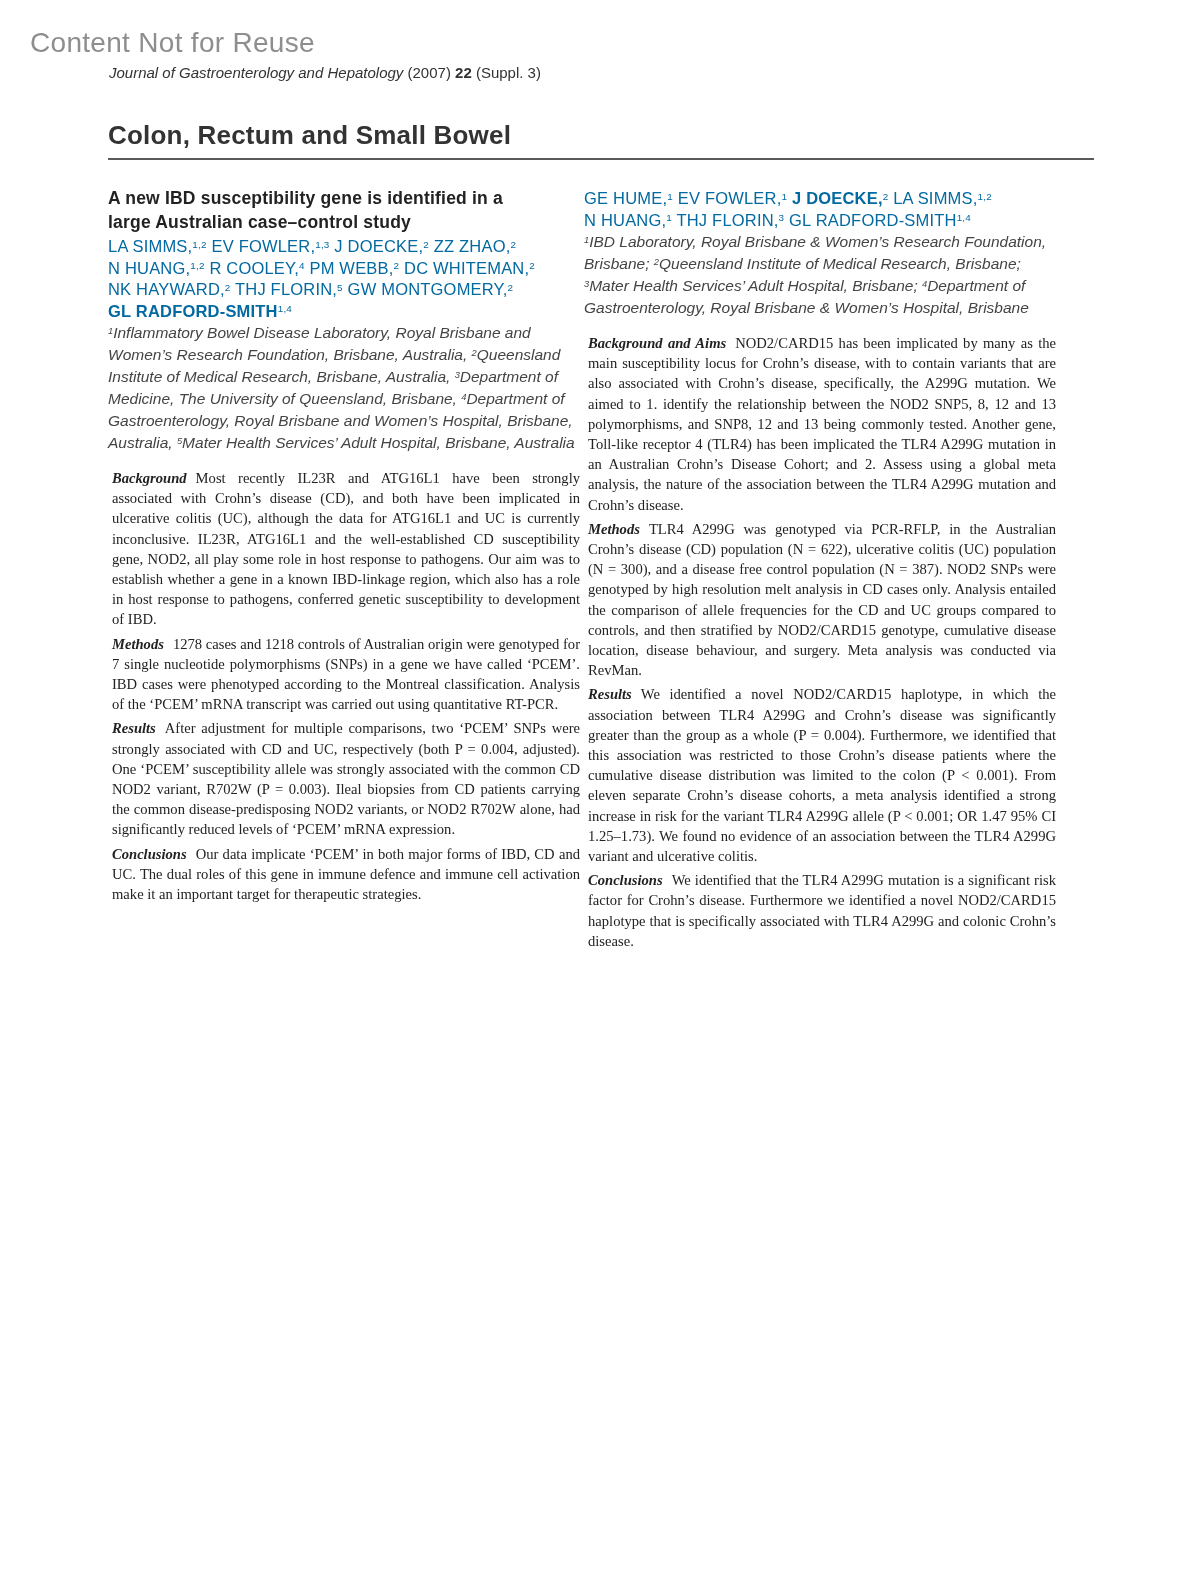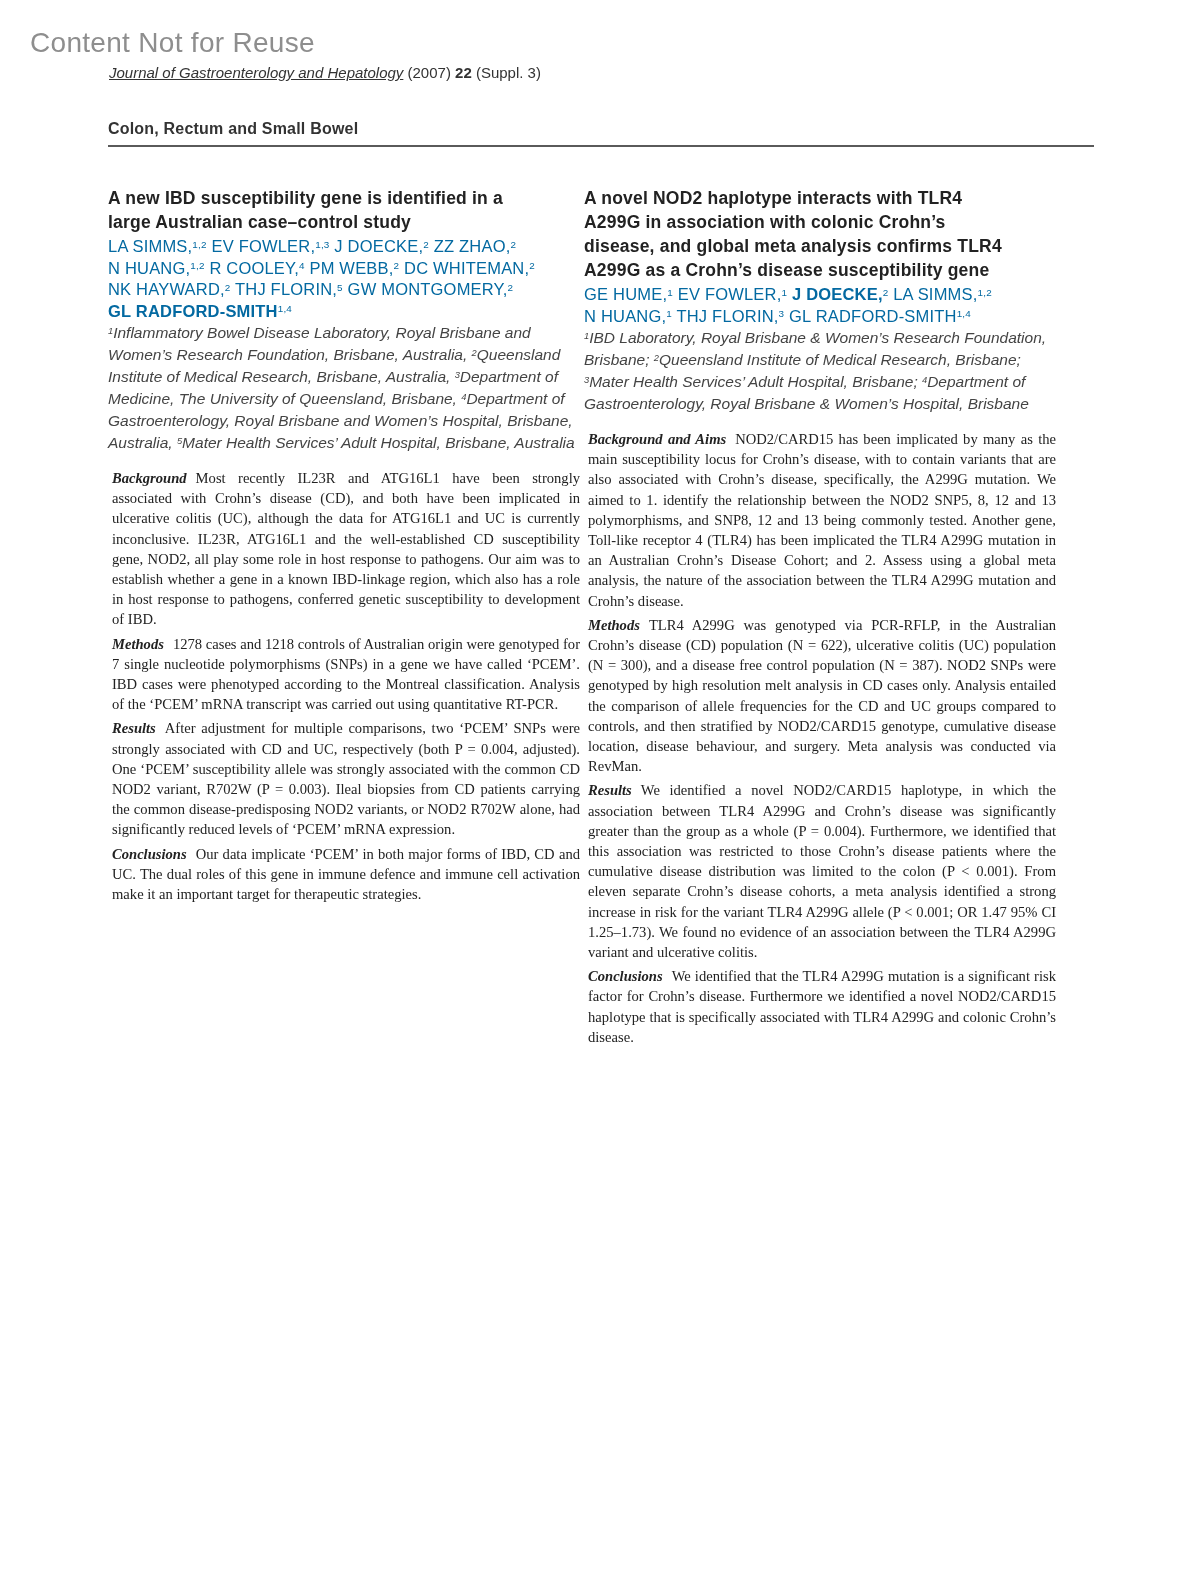--- a/index.html
+++ b/index.html
@@ -29,21 +29,21 @@
   .section-head {
     position: absolute;
     left: 108px;
     top: 120px;
     width: 986px;
     border-bottom: 2px solid #5a5a5a;
     padding-bottom: 7px;
   }
   .section-head .section-title {
     margin: 0;
-    font-size: 16px;
+    font-size: 26px;
     font-weight: 600;
     color: #333333;
     letter-spacing: 0.2px;
   }
   .columns {
     position: absolute;
     left: 108px;
     top: 186px;
     width: 986px;
     display: flex;
@@ -103,21 +103,21 @@
     justify-content: space-between;
     align-items: baseline;
   }
   .page-num {
     font-weight: bold;
     font-size: 13.5px;
     color: #0f766e;
   }
   .footer-line2 { margin-top: 14px; }
   .b { font-weight: bold; }
-  .i { font-style: italic; text-decoration: underline; }
+  .i { font-style: italic; }
 </style>
 </head>
 <body>
 
 <div class="page">
 
   <div class="watermark">Content Not for Reuse</div>
 
   <div class="journal-line"><span class="i">Journal of Gastroenterology and Hepatology</span><span> (2007) </span><span class="b">22</span><span> (Suppl. 3)</span></div>
 
@@ -133,21 +133,20 @@
       <div class="affils"><sup>1</sup><span>Inflammatory Bowel Disease Laboratory, Royal Brisbane and Women’s Research Foundation, Brisbane, Australia, </span><sup>2</sup><span>Queensland Institute of Medical Research, Brisbane, Australia, </span><sup>3</sup><span>Department of Medicine, The University of Queensland, Brisbane, </span><sup>4</sup><span>Department of Gastroenterology, Royal Brisbane and Women’s Hospital, Brisbane, Australia, </span><sup>5</sup><span>Mater Health Services’ Adult Hospital, Brisbane, Australia</span></div>
       <div class="abs-body">
         <p><span class="para-label">Background</span><span>Most recently IL23R and ATG16L1 have been strongly associated with Crohn’s disease (CD), and both have been implicated in ulcerative colitis (UC), although the data for ATG16L1 and UC is currently inconclusive. IL23R, ATG16L1 and the well-established CD susceptibility gene, NOD2, all play some role in host response to pathogens. Our aim was to establish whether a gene in a known IBD-linkage region, which also has a role in host response to pathogens, conferred genetic susceptibility to development of IBD.</span></p>
         <p><span class="para-label">Methods</span><span>1278 cases and 1218 controls of Australian origin were genotyped for 7 single nucleotide polymorphisms (SNPs) in a gene we have called ‘PCEM’. IBD cases were phenotyped according to the Montreal classification. Analysis of the ‘PCEM’ mRNA transcript was carried out using quantitative RT-PCR.</span></p>
         <p><span class="para-label">Results</span><span>After adjustment for multiple comparisons, two ‘PCEM’ SNPs were strongly associated with CD and UC, respectively (both P = 0.004, adjusted). One ‘PCEM’ susceptibility allele was strongly associated with the common CD NOD2 variant, R702W (P = 0.003). Ileal biopsies from CD patients carrying the common disease-predisposing NOD2 variants, or NOD2 R702W alone, had significantly reduced levels of ‘PCEM’ mRNA expression.</span></p>
         <p><span class="para-label">Conclusions</span><span>Our data implicate ‘PCEM’ in both major forms of IBD, CD and UC. The dual roles of this gene in immune defence and immune cell activation make it an important target for therapeutic strategies.</span></p>
       </div>
     </div>
 
     <div class="col">
-      <div class="abs-title">A novel NOD2 haplotype interacts with TLR4<br>A299G in association with colonic Crohn’s<br>disease, and global meta analysis confirms TLR4<br>A299G as a Crohn’s disease susceptibility gene</div>
       <div class="authors"><span>GE HUME,</span><sup>1</sup><span> EV FOWLER,</span><sup>1</sup><span> </span><span class="b">J DOECKE,</span><sup>2</sup><span> LA SIMMS,</span><sup>1,2</sup><br><span>N HUANG,</span><sup>1</sup><span> THJ FLORIN,</span><sup>3</sup><span> GL RADFORD-SMITH</span><sup>1,4</sup></div>
       <div class="affils"><sup>1</sup><span>IBD Laboratory, Royal Brisbane &amp; Women’s Research Foundation, Brisbane; </span><sup>2</sup><span>Queensland Institute of Medical Research, Brisbane; </span><sup>3</sup><span>Mater Health Services’ Adult Hospital, Brisbane; </span><sup>4</sup><span>Department of Gastroenterology, Royal Brisbane &amp; Women’s Hospital, Brisbane</span></div>
       <div class="abs-body">
         <p><span class="para-label">Background and Aims</span><span>NOD2/CARD15 has been implicated by many as the main susceptibility locus for Crohn’s disease, with to contain variants that are also associated with Crohn’s disease, specifically, the A299G mutation. We aimed to 1. identify the relationship between the NOD2 SNP5, 8, 12 and 13 polymorphisms, and SNP8, 12 and 13 being commonly tested. Another gene, Toll-like receptor 4 (TLR4) has been implicated the TLR4 A299G mutation in an Australian Crohn’s Disease Cohort; and 2. Assess using a global meta analysis, the nature of the association between the TLR4 A299G mutation and Crohn’s disease.</span></p>
         <p><span class="para-label">Methods</span><span>TLR4 A299G was genotyped via PCR-RFLP, in the Australian Crohn’s disease (CD) population (N = 622), ulcerative colitis (UC) population (N = 300), and a disease free control population (N = 387). NOD2 SNPs were genotyped by high resolution melt analysis in CD cases only. Analysis entailed the comparison of allele frequencies for the CD and UC groups compared to controls, and then stratified by NOD2/CARD15 genotype, cumulative disease location, disease behaviour, and surgery. Meta analysis was conducted via RevMan.</span></p>
         <p><span class="para-label">Results</span><span>We identified a novel NOD2/CARD15 haplotype, in which the association between TLR4 A299G and Crohn’s disease was significantly greater than the group as a whole (P = 0.004). Furthermore, we identified that this association was restricted to those Crohn’s disease patients where the cumulative disease distribution was limited to the colon (P &lt; 0.001). From eleven separate Crohn’s disease cohorts, a meta analysis identified a strong increase in risk for the variant TLR4 A299G allele (P &lt; 0.001; OR 1.47 95% CI 1.25–1.73). We found no evidence of an association between the TLR4 A299G variant and ulcerative colitis.</span></p>
         <p><span class="para-label">Conclusions</span><span>We identified that the TLR4 A299G mutation is a significant risk factor for Crohn’s disease. Furthermore we identified a novel NOD2/CARD15 haplotype that is specifically associated with TLR4 A299G and colonic Crohn’s disease.</span></p>
       </div>
     </div>
 

